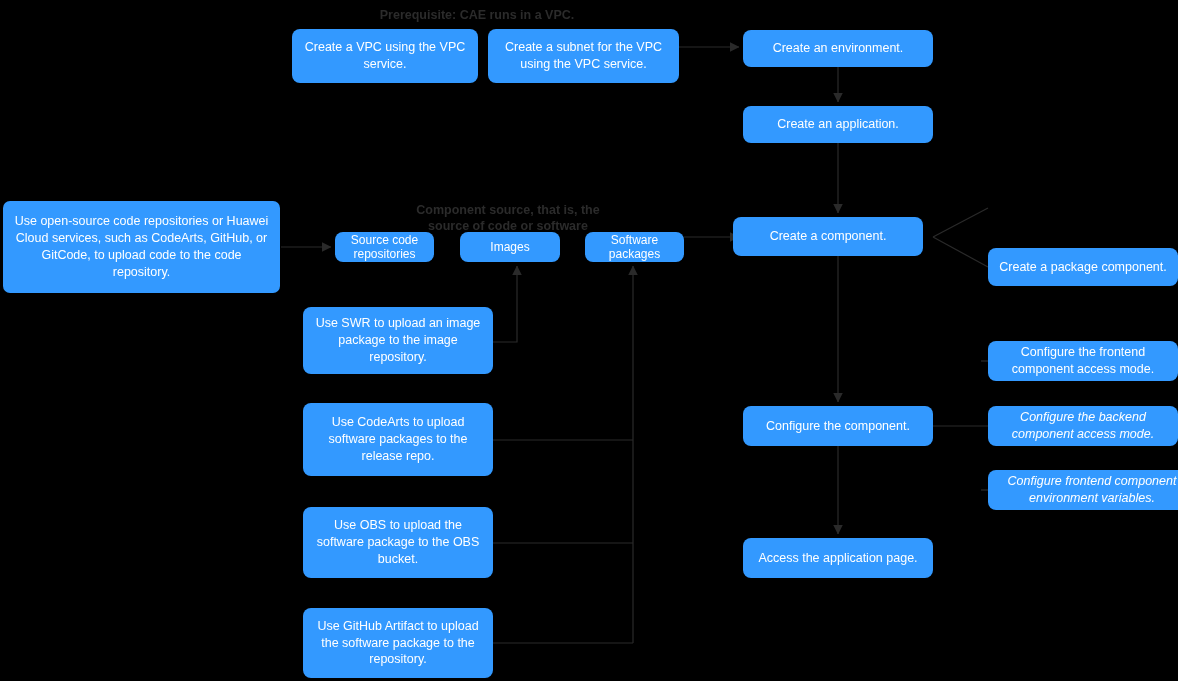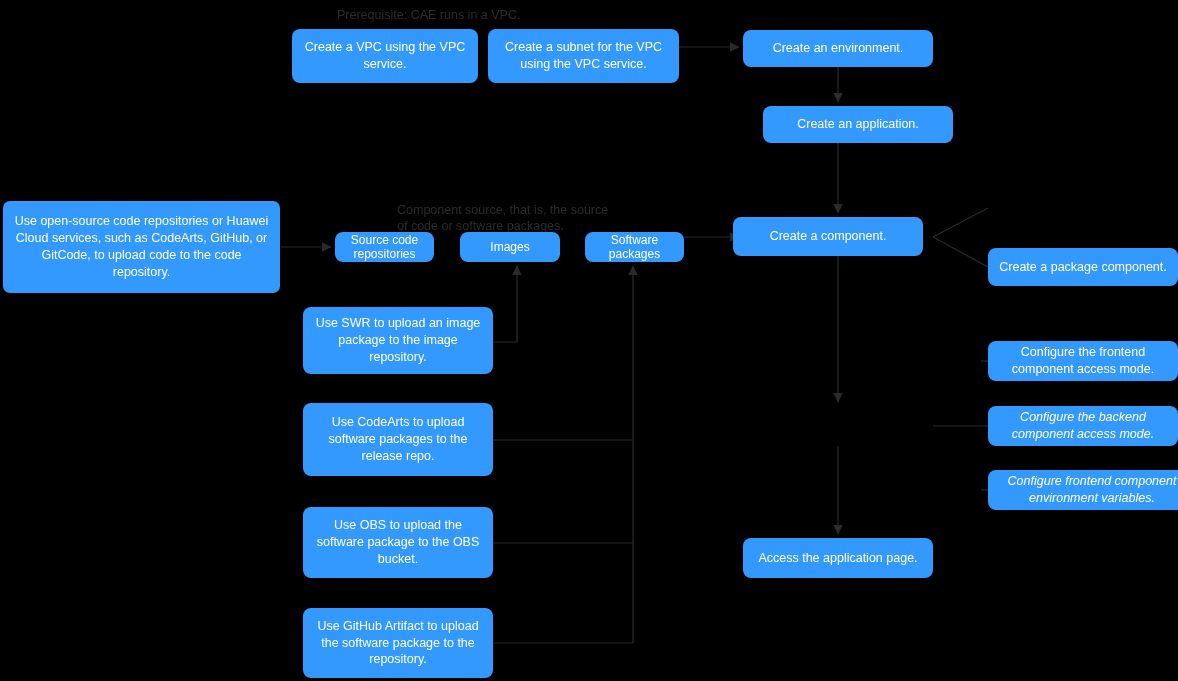--- a/index.html
+++ b/index.html
@@ -8,22 +8,22 @@
     font-family:"Liberation Sans",sans-serif;
   }
   .node{
     position:absolute;background:#3399ff;color:#fff;border-radius:8px;
     display:flex;align-items:center;justify-content:center;text-align:center;
     font-size:12.5px;line-height:1.35;padding:4px 9px;box-sizing:border-box;
     cursor:pointer;z-index:2;
   }
   .node.small{font-size:12px;line-height:1.2;padding:2px 6px;}
   .glabel{
-    position:absolute;color:#2b2b2b;font-weight:400;font-size:12.5px;
-    text-align:left;line-height:1.3;z-index:2;
+    position:absolute;color:#2b2b2b;font-weight:700;font-size:12.5px;
+    text-align:center;line-height:1.3;z-index:2;
   }
   svg.connectors{position:absolute;left:0;top:0;z-index:1;pointer-events:none;}
 </style>
 </head>
 <body>
 
 <div id="canvas">
 
   <svg class="connectors" width="1178" height="681">
     <defs>
@@ -67,24 +67,25 @@
   <div class="glabel" style="left:337px;top:7px;width:280px;">Prerequisite: CAE runs in a VPC.</div>
 
   <div class="glabel" style="left:397px;top:202px;width:222px;">Component source, that is, the source of code or software packages.</div>
 
   <div class="node" style="left:275px;top:29px;width:186px;height:54px;margin-left:17px;">Create a VPC using the VPC service.</div>
 
   <div class="node" style="left:488px;top:29px;width:191px;height:54px;">Create a subnet for the VPC using the VPC service.</div>
 
   <div class="node" style="left:743px;top:30px;width:190px;height:37px;">Create an environment.</div>
 
-  <div class="node" style="left:743px;top:106px;width:190px;height:37px;margin-left:20px;">Create an application.</div>
+  <div class="node" style="left:743px;top:106px;width:190px;height:37px;">Create an application.</div>
 
   <div class="node" style="left:733px;top:217px;width:190px;height:39px;">Create a component.</div>
 
+  <div class="node" style="left:743px;top:406px;width:190px;height:40px;">Configure the component.</div>
 
   <div class="node" style="left:743px;top:538px;width:190px;height:40px;">Access the application page.</div>
 
   <div class="node" style="left:3px;top:201px;width:277px;height:92px;padding:4px 8px;border-radius:7px;">Use open-source code repositories or Huawei Cloud services, such as CodeArts, GitHub, or GitCode, to upload code to the code repository.</div>
 
   <div class="node small" style="left:335px;top:232px;width:99px;height:30px;">Source code repositories</div>
 
   <div class="node small" style="left:460px;top:232px;width:100px;height:30px;">Images</div>
 
   <div class="node small" style="left:585px;top:232px;width:99px;height:30px;">Software packages</div>

